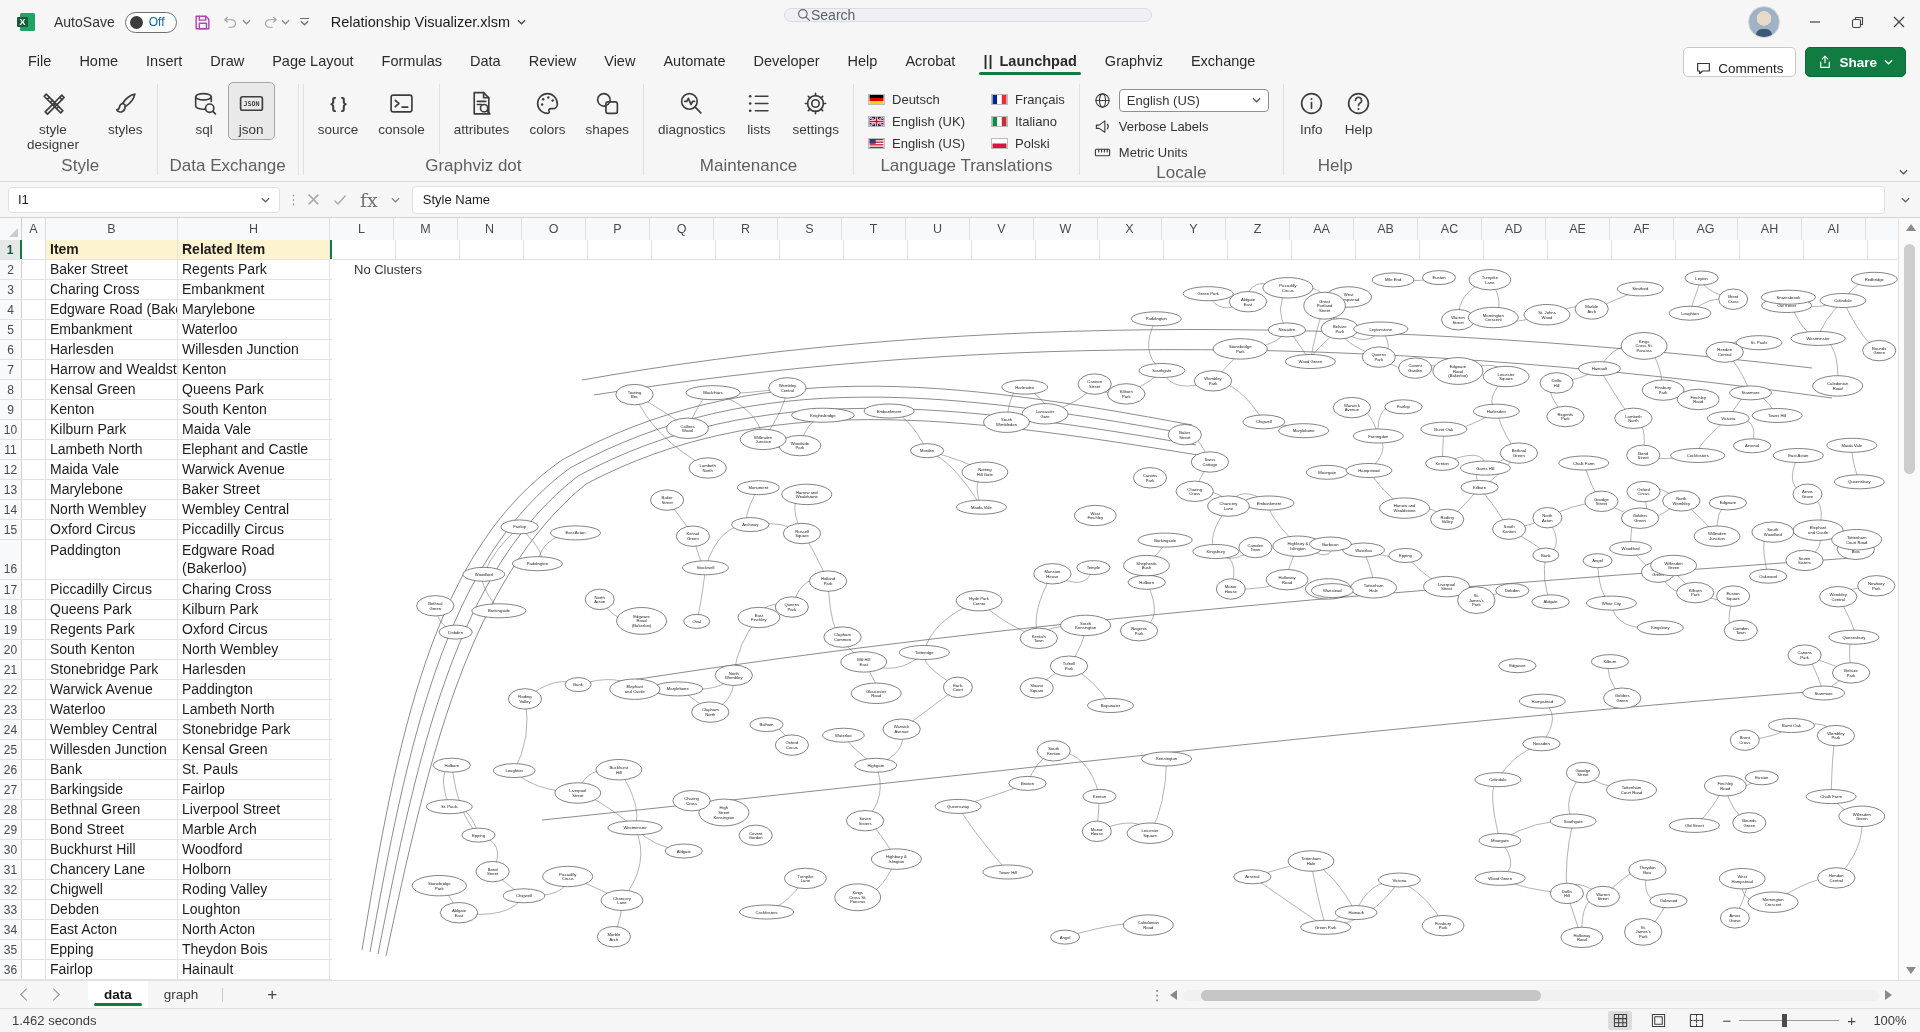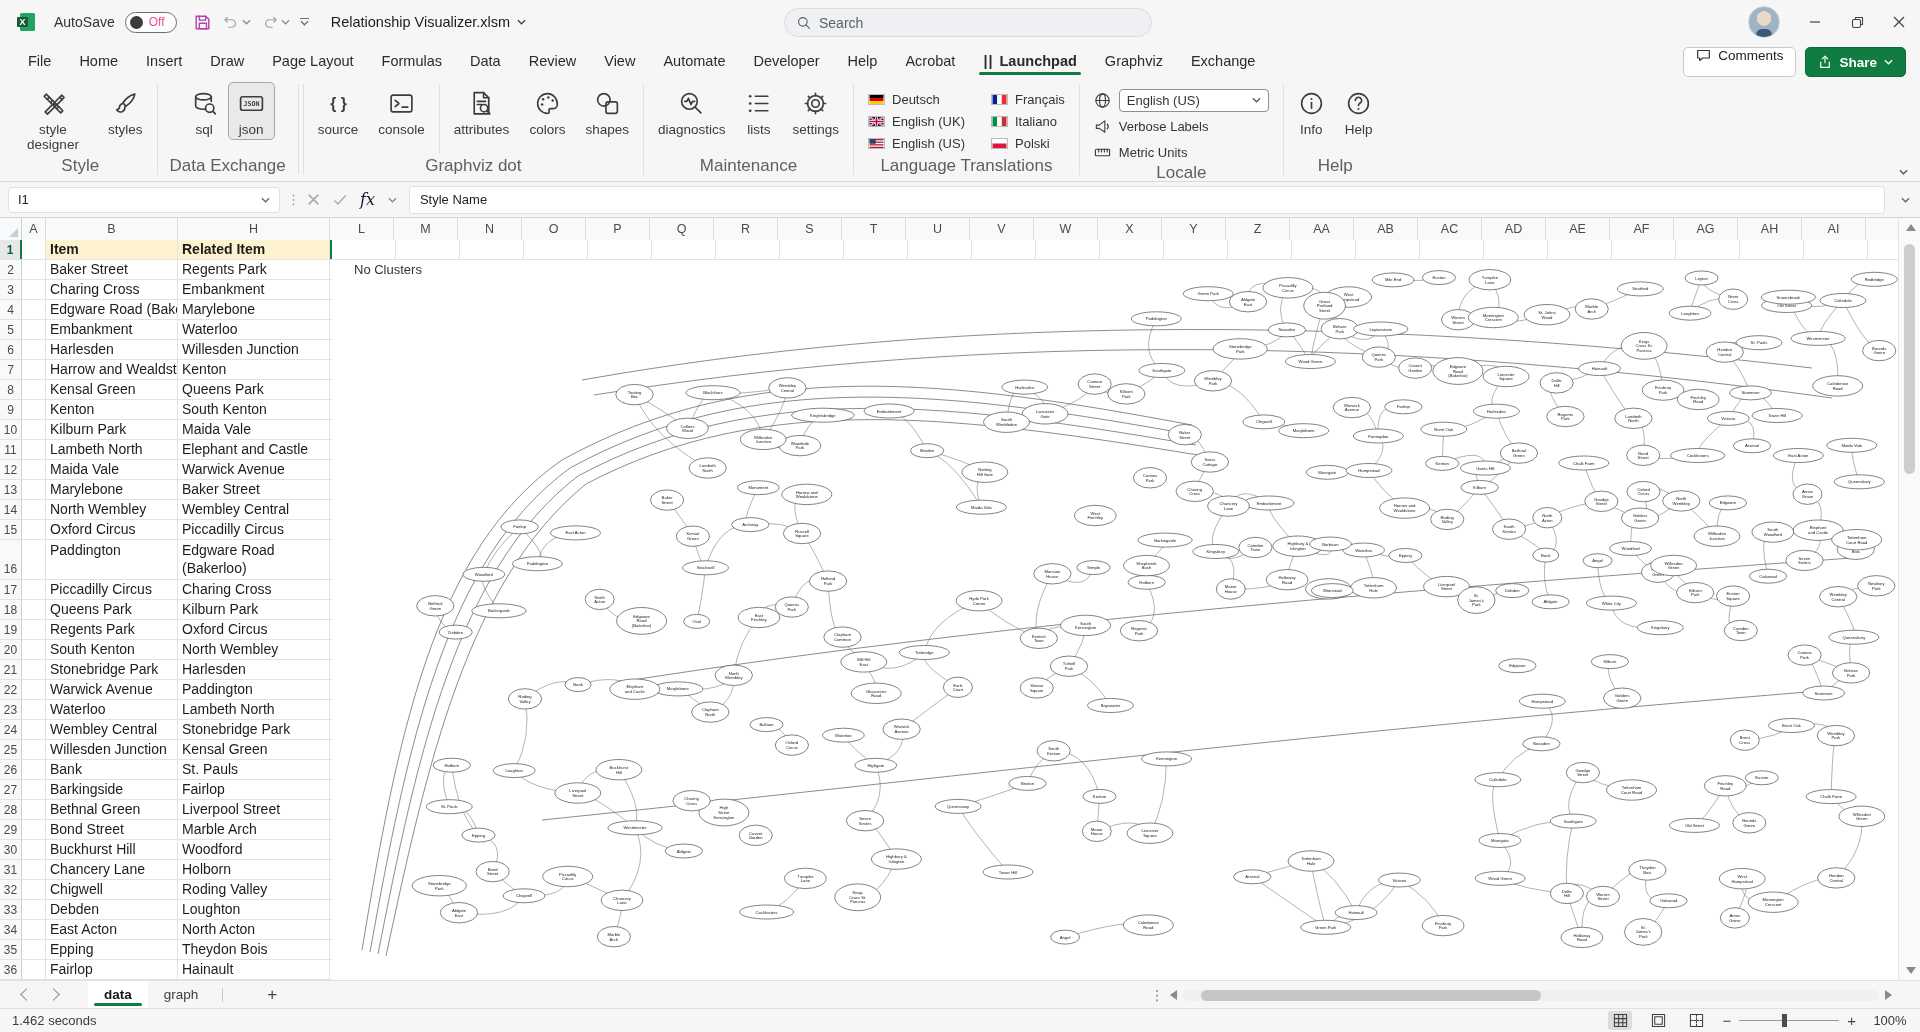--- a/index.html
+++ b/index.html
@@ -6,41 +6,41 @@
   body{width:1920px;height:1032px;overflow:hidden;font-family:"Liberation Sans",sans-serif;background:#fff;color:#222;}
   .app{position:absolute;inset:0;width:1920px;height:1032px;background:#f6f6f6;}
   svg{display:block}
   .ic{stroke:#3d3d3d;fill:none;stroke-width:1.6;stroke-linecap:round;stroke-linejoin:round}
   
   .titlebar{position:absolute;left:0;top:0;width:1920px;height:44px;background:#f6f6f6;display:flex;align-items:center;}
   .excel-icon{margin-left:16px}
   .autosave{display:flex;align-items:center;margin-left:18px;font-size:14px;color:#333;}
   .as-toggle{margin-left:10px;width:52px;height:21px;border:1px solid #6e6e6e;border-radius:11px;background:#fff;display:flex;align-items:center;padding:0 4px;box-sizing:border-box;cursor:pointer}
   .as-knob{width:13px;height:13px;border-radius:50%;background:#3c3c3c;margin-right:6px}
-  .as-state{font-size:12px;color:#ec4899}
+  .as-state{font-size:12px;color:#0369a1}
   .qat{display:flex;align-items:center;margin-left:16px;gap:10px}
   .qat .grp{display:flex;align-items:center;gap:2px}
   .chev-s{width:9px;height:6px}
   .chev-s path{stroke:#8b8b8b;fill:none;stroke-width:1.4}
   .doc-title{margin-left:22px;font-size:14.5px;color:#1b1b1b;display:flex;align-items:center;gap:7px}
-  .searchbox{position:absolute;left:784px;top:8px;width:368px;height:29px;background:#eef0f3;border:1px solid #d9dbde;border-radius:15px;display:flex;align-items:center;box-sizing:border-box;padding-left:12px;gap:8px}
+  .searchbox{position:absolute;left:784px;top:8px;width:368px;height:14px;background:#eef0f3;border:1px solid #d9dbde;border-radius:15px;display:flex;align-items:center;box-sizing:border-box;padding-left:12px;gap:0}
   .searchbox span{font-size:14px;color:#5d6167}
   .tb-right{position:absolute;right:0;top:0;height:44px;display:flex;align-items:center;gap:0}
   .avatar{width:30px;height:30px;border-radius:50%;margin-right:14px;background:radial-gradient(circle at 50% 38%,#e8d9c8 0 30%,#9fb3c8 31% 100%);position:relative;overflow:hidden;border:1px solid #d3d3d3}
   .avatar:after{content:"";position:absolute;left:7px;bottom:-2px;width:16px;height:10px;background:#3c5a78;border-radius:6px 6px 0 0}
   .wbtn{width:42px;height:40px;display:flex;align-items:center;justify-content:center;cursor:pointer}
   
   .menubar{position:absolute;left:0;top:44px;width:1920px;height:34px;background:#f6f6f6;display:flex;align-items:center;}
   .menu-items{display:flex;align-items:flex-end;height:100%;margin-left:14px}
   .menu-item{font-size:14.5px;color:#2b2b2b;padding:0 14px 9px;cursor:pointer;position:relative;white-space:nowrap}
   .menu-item.active{font-weight:bold;}
   .menu-item.active:after{content:"";position:absolute;left:10px;right:10px;bottom:3px;height:3px;border-radius:2px;background:#107c41}
   .lp-bars{font-weight:bold;color:#2b2b2b;margin-right:6px;letter-spacing:1px}
   .mb-right{position:absolute;right:14px;top:3px;display:flex;gap:9px;align-items:center}
-  .btn-comments{display:flex;align-items:flex-start;gap:7px;background:#fff;border:1px solid #c9c9c9;border-radius:5px;height:28px;padding:0 12px;font-size:13.5px;color:#222;cursor:pointer}
+  .btn-comments{display:flex;align-items:flex-end;gap:7px;background:#fff;border:1px solid #c9c9c9;border-radius:5px;height:28px;padding:0 12px;font-size:13.5px;color:#222;cursor:pointer}
   .btn-share{display:flex;align-items:center;gap:7px;background:#107c41;border:1px solid #0d6a37;border-radius:5px;height:28px;padding:0 12px;font-size:13.5px;color:#fff;font-weight:bold;cursor:pointer}
   
   .ribbon{position:absolute;left:0;top:78px;width:1920px;height:104px;background:#f6f6f6;border-bottom:1px solid #dadada;display:flex;align-items:stretch;padding-left:6px;box-sizing:border-box}
   .rib-group{display:flex;flex-direction:column;align-items:center;padding:4px 2px 0}
   .rib-items{display:flex;align-items:flex-start;flex:1}
   .rib-label{font-size:17px;color:#5f5f5f;padding:0 8px 5px;white-space:nowrap}
   .rib-sep{width:1px;background:#e0e0e0;margin:6px 2px}
   .rib-btn{display:flex;flex-direction:column;align-items:center;padding:7px 9px 2px;border-radius:5px;cursor:pointer;border:1px solid transparent}
   .rib-btn .lbl{font-size:13.5px;color:#3a3a3a;margin-top:5px;text-align:center;line-height:15px;max-width:70px}
   .rib-btn.selected{background:#e9e9e9;border:1px solid #a6a6a6}
@@ -49,21 +49,21 @@
   .flag{width:17px;height:11px;border:0.5px solid #bbb;box-sizing:border-box}
   .locale-rows{display:flex;flex-direction:column;gap:4px;padding:7px 10px 0}
   .loc-row{display:flex;align-items:center;gap:8px;font-size:13px;color:#333;cursor:pointer;height:22px}
   .loc-select{width:150px;height:23px;border:1px solid #8f8f8f;border-radius:4px;background:#fff;display:flex;align-items:center;justify-content:space-between;padding:0 7px;box-sizing:border-box;font-size:13px}
   .rib-collapse{position:absolute;right:12px;bottom:6px;cursor:pointer}
   
   .formulabar{position:absolute;left:0;top:182px;width:1920px;height:36px;background:#f6f6f6;border-bottom:1px solid #d2d2d2;display:flex;align-items:center;box-sizing:border-box}
   .namebox{margin-left:8px;width:272px;height:26px;background:#fff;border:1px solid #e0e0e0;border-radius:4px;display:flex;align-items:center;justify-content:space-between;padding:0 9px;box-sizing:border-box;font-size:13px;color:#222}
   .fb-dots{color:#8f8f8f;font-size:13px;margin:0 7px;user-select:none}
   .fb-icons{display:flex;align-items:center;gap:13px;color:#9a9a9a;}
-  .fx{font-family:"DejaVu Serif",serif;font-style:italic;font-size:16px;color:#0f172a}
+  .fx{font-family:"DejaVu Serif",serif;font-size:19px;color:#737373}
   .fb-input{margin-left:12px;flex:1;height:26px;background:#fff;border:1px solid #e0e0e0;border-radius:4px;display:flex;align-items:center;padding:0 10px;font-size:13px;color:#222;margin-right:16px}
   
   .grid{position:absolute;left:0;top:218px;width:1920px;height:762px;background:#fff;overflow:hidden}
   .hdr-row{position:absolute;left:0;top:0;height:22px;width:1898px;display:flex;background:#f8f9fa;border-bottom:1px solid #cfcfcf}
   .corner{width:22px;height:22px;border-right:1px solid #cfcfcf;box-sizing:border-box;background:#f8f9fa;position:relative}
   .corner:after{content:"";position:absolute;right:3px;bottom:3px;border-left:9px solid transparent;border-bottom:9px solid #c7cdd3}
   .colhdr{height:22px;box-sizing:border-box;border-right:1px solid #dcdcdc;font-size:12.5px;color:#4a4a4a;display:flex;align-items:center;justify-content:center;cursor:pointer}
   .rows{position:absolute;left:0;top:22px;width:1898px}
   .grid-row{display:flex;box-sizing:border-box;border-bottom:1px solid #e2e2e2;height:20px;background:#fff}
   .grid-row.tall{height:40px}

